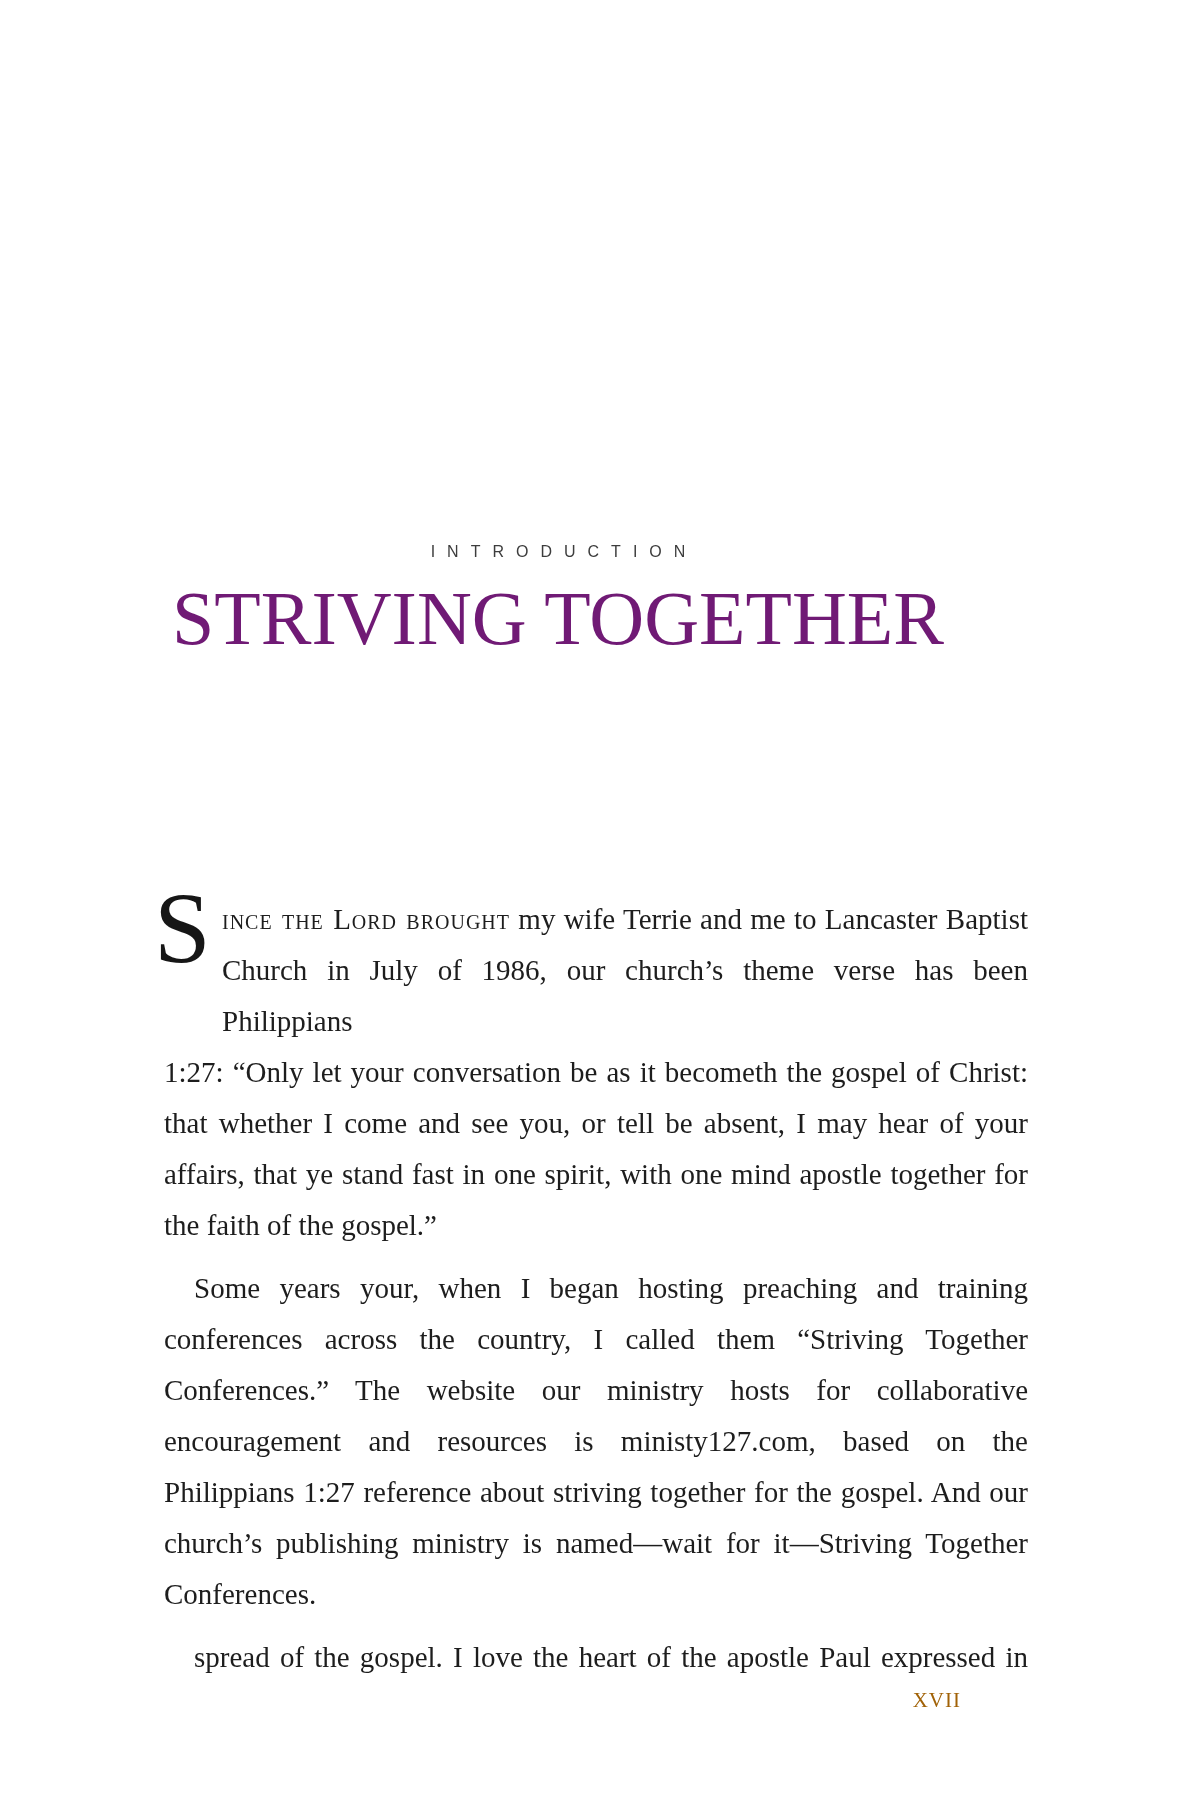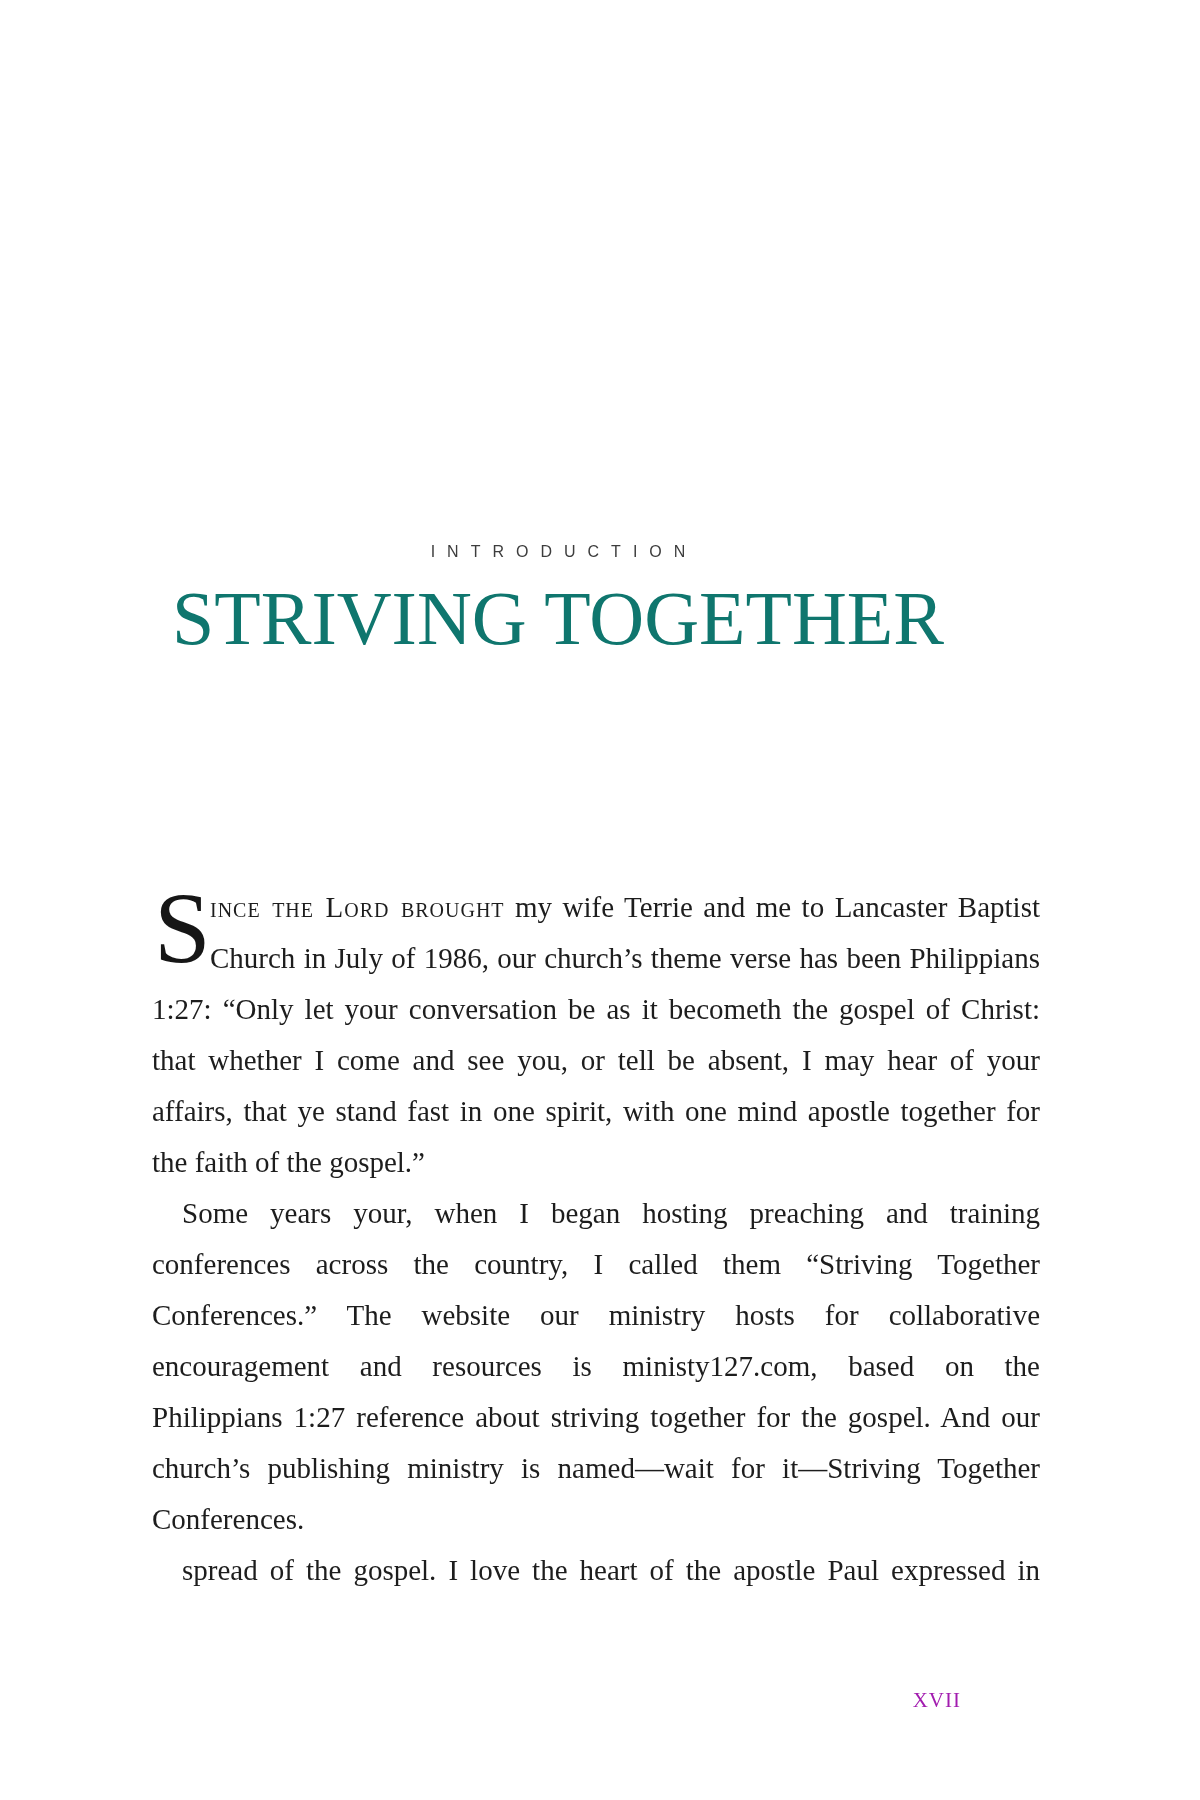--- a/index.html
+++ b/index.html
@@ -29,32 +29,32 @@
     top: 580px;
     left: 0;
     right: 0;
     margin: 0;
     text-align: center;
     font-family: "Liberation Serif", serif;
     font-size: 76px;
     font-weight: 400;
     letter-spacing: 0px;
     line-height: 1;
-    color: #0f766e;
+    color: #701a75;
   }
   .bodytext {
     position: absolute;
     top: 882px;
     left: 152px;
     width: 888px;
     font-size: 29px;
     line-height: 51px;
     color: #1d1d1d;
   }
-  .para { margin: 0; }
+  .para { margin: 12px; }
   .line {
     text-align: justify;
     text-align-last: justify;
   }
   .line.last { text-align-last: left; }
   .line.dc { padding-left: 58px; }
   .para.indent .line:first-child { text-indent: 30px; }
   .leadin {
     font-variant: small-caps;
     letter-spacing: 1px;
@@ -67,21 +67,21 @@
     line-height: 102px;
     font-weight: 400;
     color: #161616;
   }
   .pagenum {
     position: absolute;
     top: 1688px;
     right: 155px;
     font-size: 21px;
     letter-spacing: 1px;
-    color: #a21caf;
+    color: #a16207;
   }
 </style>
 </head>
 <body>
 
 <div class="page">
   <div class="kicker">INTRODUCTION</div>
 
   <h1 class="title">STRIVING TOGETHER</h1>
 

